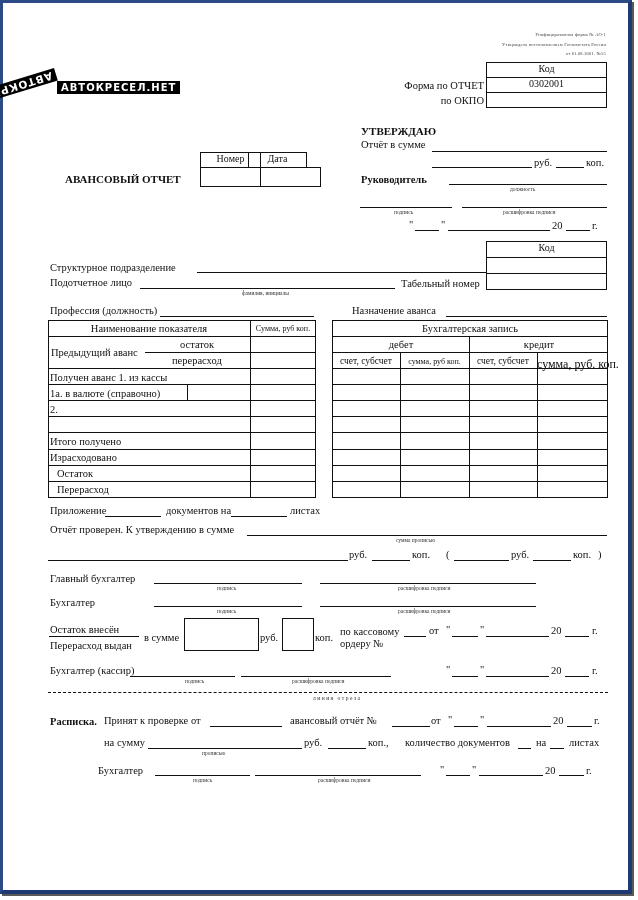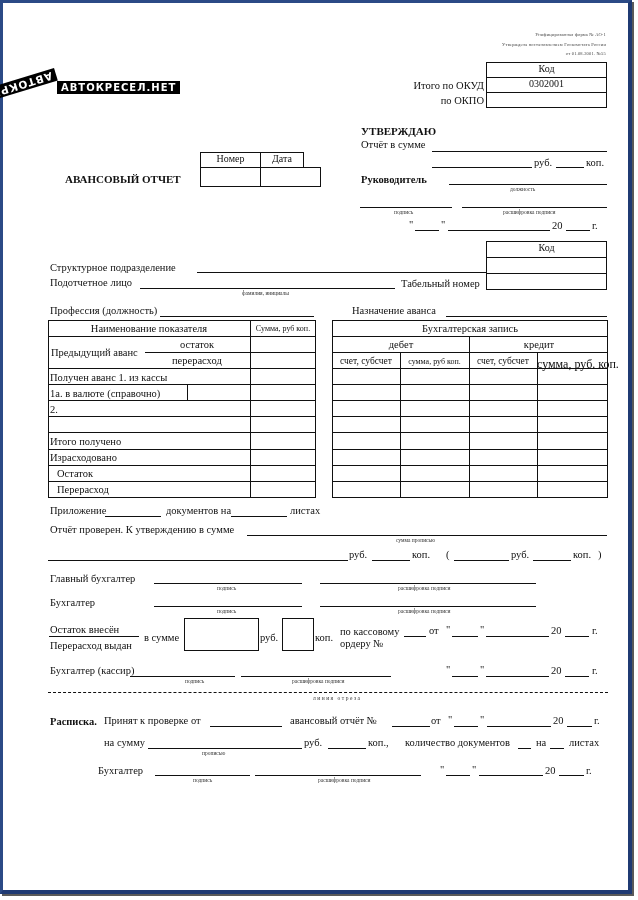--- a/index.html
+++ b/index.html
@@ -28,26 +28,26 @@
   <div class="logo-bar" style="left:57px;top:81px;font-size:10px;">АВТОКРЕСЕЛ.НЕТ</div>
 </div>
 
 <div class="abs tiny" style="right:32px;top:32px;text-align:right;">Унифицированная форма № АО-1</div>
 <div class="abs tiny" style="right:32px;top:42px;text-align:right;">Утверждена постановлением Госкомстата России</div>
 <div class="abs tiny" style="right:32px;top:51px;text-align:right;">от 01.08.2001. №55</div>
 
 <div class="cell center" style="left:486px;top:62px;width:121px;height:16px;">Код</div>
 <div class="cell center" style="left:486px;top:77px;width:121px;height:16px;">0302001</div>
 <div class="cell center" style="left:486px;top:92px;width:121px;height:16px;"></div>
-<div class="abs t" style="right:154px;top:80px;text-align:right;">Итого по ОКУД</div>
+<div class="abs t" style="right:154px;top:80px;text-align:right;">Форма по ОТЧЕТ</div>
 <div class="abs t" style="right:154px;top:95px;text-align:right;">по ОКПО</div>
 
 <div class="abs tb" style="left:65px;top:173px;">АВАНСОВЫЙ ОТЧЕТ</div>
 <div class="cell center" style="left:200px;top:152px;width:61px;height:16px;">Номер</div>
-<div class="cell center" style="left:260px;top:152px;width:44px;height:16px;font-family:Liberation Serif, serif;">Дата</div>
+<div class="cell center" style="left:248px;top:152px;width:59px;height:16px;font-family:Liberation Serif, serif;">Дата</div>
 <div class="cell" style="left:200px;top:167px;width:61px;height:20px;"></div>
 <div class="cell" style="left:260px;top:167px;width:61px;height:20px;"></div>
 
 <div class="abs tb" style="left:361px;top:125px;">УТВЕРЖДАЮ</div>
 <div class="abs t" style="left:361px;top:139px;">Отчёт в сумме</div>
 <div class="line" style="left:432px;top:151px;width:175px;"></div>
 <div class="line" style="left:432px;top:167px;width:100px;"></div>
 <div class="abs t" style="left:534px;top:157px;">руб.</div>
 <div class="line" style="left:556px;top:167px;width:28px;"></div>
 <div class="abs t" style="left:586px;top:157px;">коп.</div>

